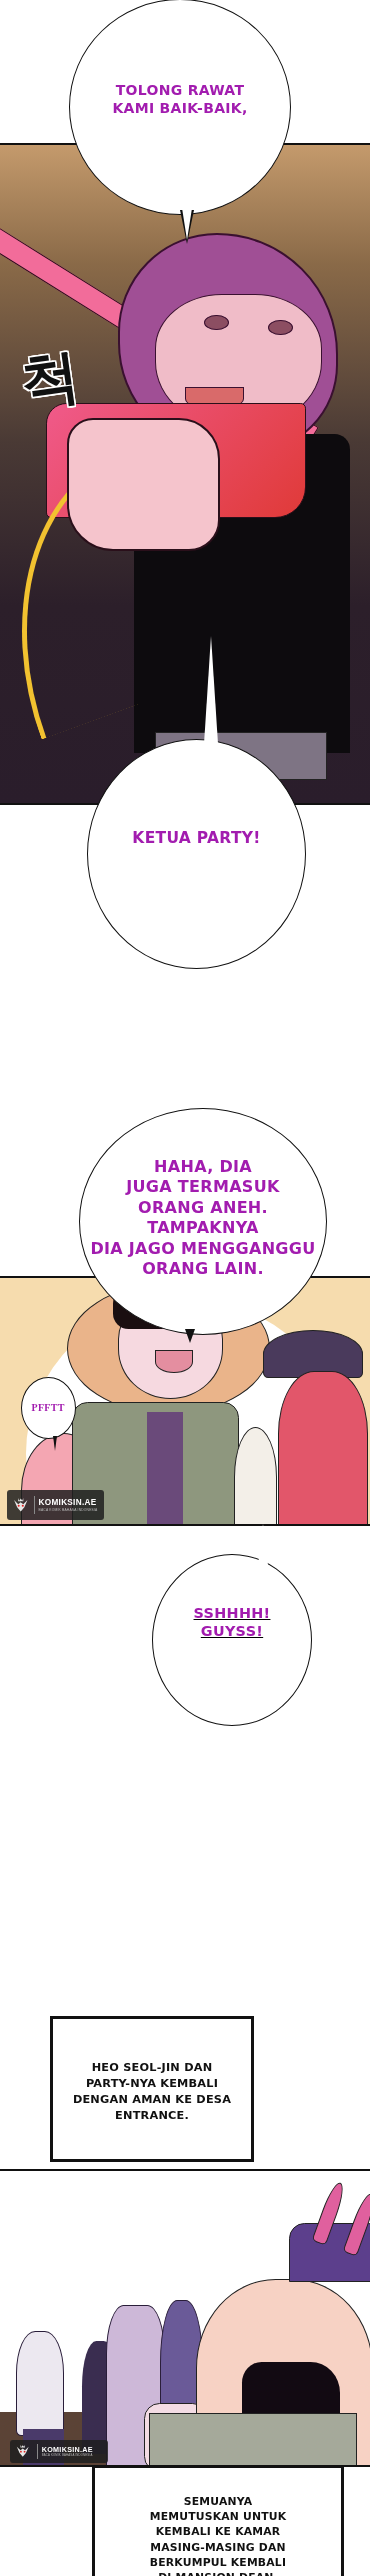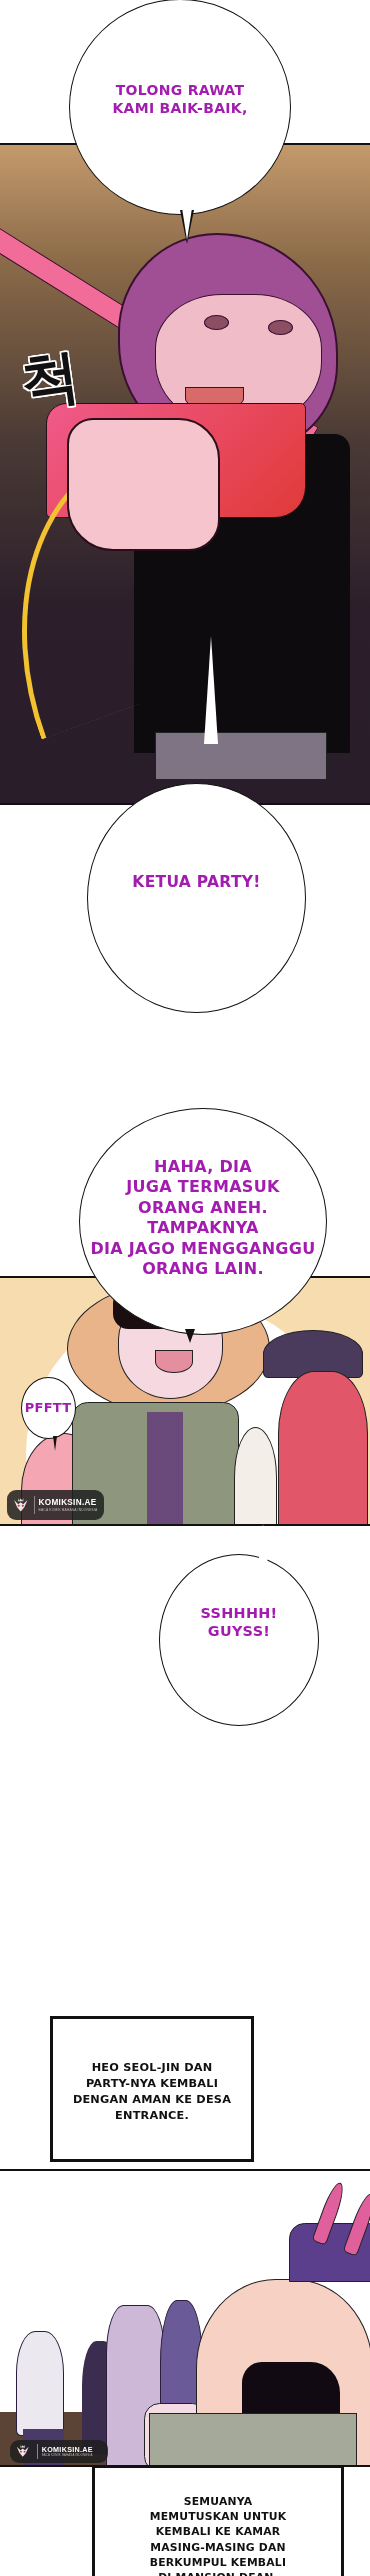--- a/index.html
+++ b/index.html
@@ -16,21 +16,21 @@
                  letter-spacing: 0.3px; }
   .tail { position: absolute; width: 0; height: 0; z-index: 6; }
   .caption { position: absolute; background: #fff; border: 3.1px solid #111; box-sizing: border-box;
              display: flex; align-items: center; justify-content: center; text-align: center; z-index: 5; }
   .caption-text { font-family: "DejaVu Sans", sans-serif; font-weight: bold; color: #111;
                   text-transform: uppercase; line-height: 1.4; white-space: pre-line;
                   font-size: 10.8px; letter-spacing: 0.2px; }
   .sfx { position: absolute; font-family: "DejaVu Sans", sans-serif; font-weight: bold; color: #111;
          -webkit-text-stroke: 0; text-shadow: -1.5px -1.5px 0 #fff, 1.5px -1.5px 0 #fff, -1.5px 1.5px 0 #fff, 1.5px 1.5px 0 #fff,
          0 1.5px 0 #fff, 0 -1.5px 0 #fff, 1.5px 0 0 #fff, -1.5px 0 0 #fff; z-index: 4; }
-  .watermark { position: absolute; background: rgba(30,30,30,0.85); border-radius: 9px; z-index: 7;
+  .watermark { position: absolute; background: rgba(30,30,30,0.85); border-radius: 3px; z-index: 7;
                display: flex; align-items: center; padding: 0 5.2px; box-sizing: border-box; gap: 4.1px; }
   .wm-logo { width: 17.5px; height: 17.5px; position: relative; }
   .wm-div { width: 0.5px; height: 18.5px; background: #888; }
   .wm-title { color: #fff; font-weight: bold; font-size: 8.2px; letter-spacing: 0.3px; line-height: 1.1; }
   .wm-sub { color: #bbb; font-size: 3.3px; letter-spacing: 0.2px; }
   .figure { position: absolute; }
 </style>
 </head>
 <body>
 
@@ -63,21 +63,21 @@
 </div>
 
 <div class="bubble" style="left:69px; top:-1px; width:222px; height:216px;">
   <div class="bubble-text" style="font-size:14px; margin-top:-14.4px;">TOLONG RAWAT
 KAMI BAIK-BAIK,</div>
 </div>
 <div class="tail" style="left:180px; top:210px; border-left:7.2px solid transparent; border-right:7.2px solid transparent; border-top:34px solid #111;"></div>
 <div class="tail" style="left:182px; top:208px; border-left:5.7px solid transparent; border-right:5.7px solid transparent; border-top:32px solid #fff;"></div>
 
 <div class="tail" style="left:204px; top:636px; border-left:7.2px solid transparent; border-right:7.2px solid transparent; border-bottom:108px solid #fff;"></div>
-<div class="bubble" style="left:87px; top:783px; width:219px; height:230px;align-items:center;">
+<div class="bubble" style="left:87px; top:739px; width:219px; height:230px;align-items:center;">
   <div class="bubble-text" style="font-size:15.5px; margin-top:-31px;">KETUA PARTY!</div>
 </div>
 
 <div class="panel panel-border-h" style="left:0; top:1276px; width:371px; height:250px; background:#f6dcae;">
   <div class="figure" style="left:26px; top:20.6px; width:319px; height:309px; background:#fff; border-radius:50%;"></div>
   <div class="figure" style="left:20.6px; top:155px; width:77px; height:103px; background:#f4a6b2; border:1.5px solid #222; border-radius: 60% 50% 0 0;"></div>
   <div class="figure" style="left:67px; top:5.2px; width:201px; height:129px; background:#eab48a; border:1.5px solid #222; border-radius: 50%;"></div>
   <div class="figure" style="left:118px; top:20.6px; width:103px; height:98px; background:#f6d9e0; border:1.5px solid #222; border-radius: 40% 40% 50% 50%;"></div>
   <div class="figure" style="left:113px; top:10.3px; width:113px; height:41px; background:#1a0e10; border-radius: 15.5px;"></div>
   <div class="figure" style="left:155px; top:72px; width:36px; height:20.6px; background:#e48ea0; border:1.5px solid #222; border-radius:0 0 50% 50%;"></div>
@@ -91,42 +91,42 @@
 <div class="bubble" style="left:79px; top:1108px; width:248px; height:227px;">
   <div class="bubble-text" style="font-size:16px; margin-top:-6.2px;">HAHA, DIA
 JUGA TERMASUK
 ORANG ANEH. TAMPAKNYA
 DIA JAGO MENGGANGGU
 ORANG LAIN.</div>
 </div>
 <div class="tail" style="left:185px; top:1329px; border-left:5.2px solid transparent; border-right:5.2px solid transparent; border-top:14.4px solid #111;"></div>
 
 <div class="bubble" style="left:20.6px; top:1377px; width:55px; height:62px; border-width:1px;">
-  <div class="bubble-text" style="font-size:13px;">PFFTT</div>
+  <div class="bubble-text" style="font-size:10px;font-family:Liberation Serif, serif;">PFFTT</div>
 </div>
 <div class="tail" style="left:53px; top:1436px; border-left:2.6px solid transparent; border-right:2.6px solid transparent; border-top:15.5px solid #111;"></div>
 
 <div class="watermark" style="left:7.2px; top:1490px; width:97px; height:30px;">
   <div class="wm-logo">
     <svg width="17.5" height="17.5" viewBox="0 0 34 34">
       <path d="M4 8 L10 22 L17 30 L24 22 L30 8 L22 16 L17 12 L12 16 Z" fill="#e8e8e8"></path>
       <path d="M12 4 L14 9 L17 5 L20 9 L22 4 L22 10 L12 10 Z" fill="#e8e8e8"></path>
       <circle cx="13" cy="19" r="2" fill="#d22"></circle>
         <circle cx="21" cy="19" r="2" fill="#d22"></circle>
     </svg>
   </div>
   <div class="wm-div"></div>
   <div>
     <div class="wm-title">KOMIKSIN.AE</div>
     <div class="wm-sub">BACA KOMIK BAHASA INDONESIA</div>
   </div>
 </div>
 
 <div class="tail" style="left:258px; top:1524px; border-left:5.2px solid transparent; border-right:5.2px solid transparent; border-bottom:41px solid #fff;"></div>
-<div class="bubble" style="left:159px; top:1554px; width:160px; height:172px;">
+<div class="bubble" style="left:152px; top:1554px; width:160px; height:172px;text-decoration:underline;">
   <div class="bubble-text" style="font-size:14.4px; margin-top:-36px;">SSHHHH!
 GUYSS!</div>
 </div>
 
 <div class="abs" style="left:0; top:2169px; width:371px; height:2.1px; background:#111;"></div>
 <div class="caption" style="left:50px; top:2016px; width:204px; height:146px;">
   <div class="caption-text" style="font-size:11.3px; margin-top:6px;">HEO SEOL-JIN DAN
 PARTY-NYA KEMBALI
 DENGAN AMAN KE DESA
 ENTRANCE.</div>

